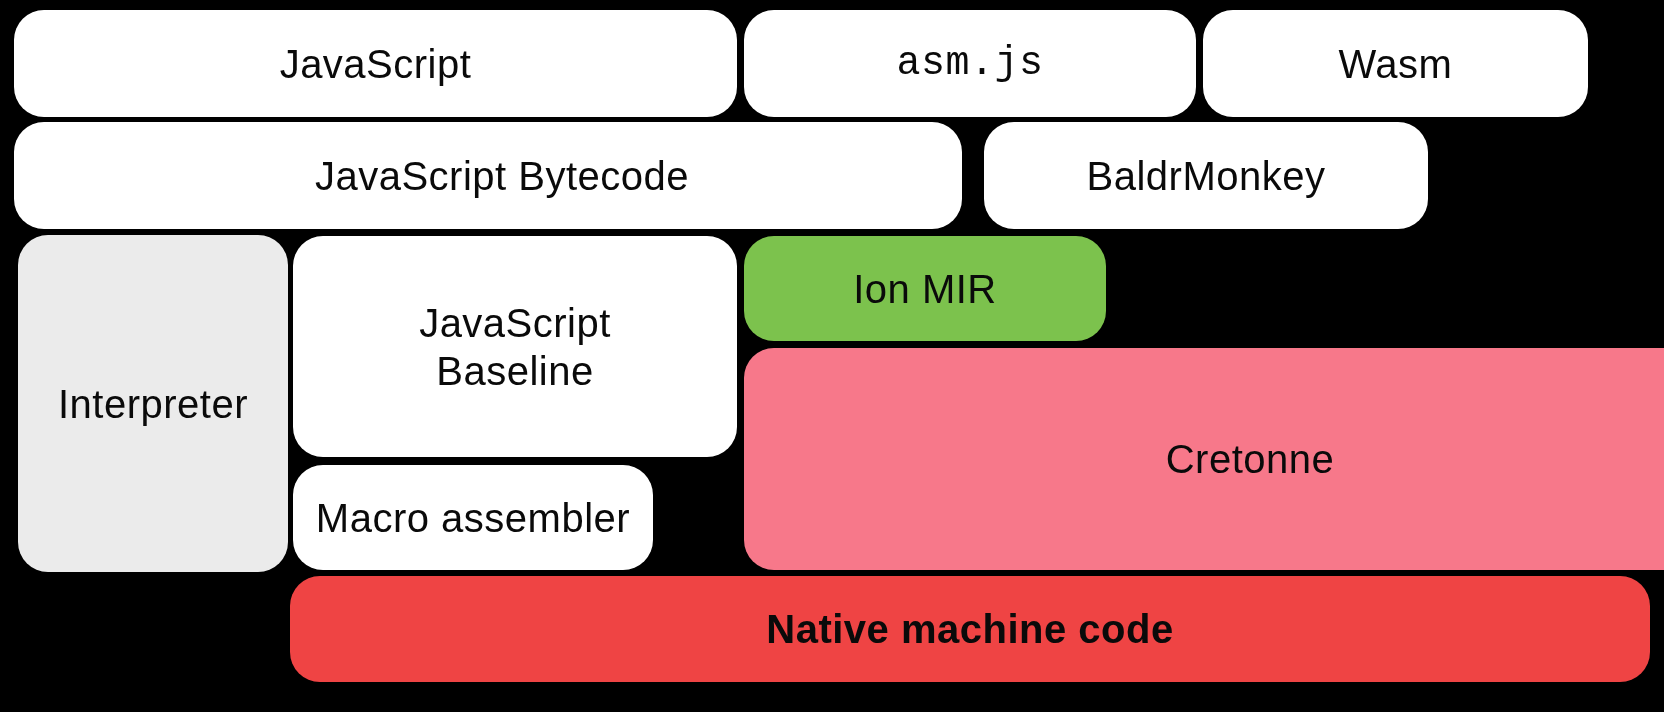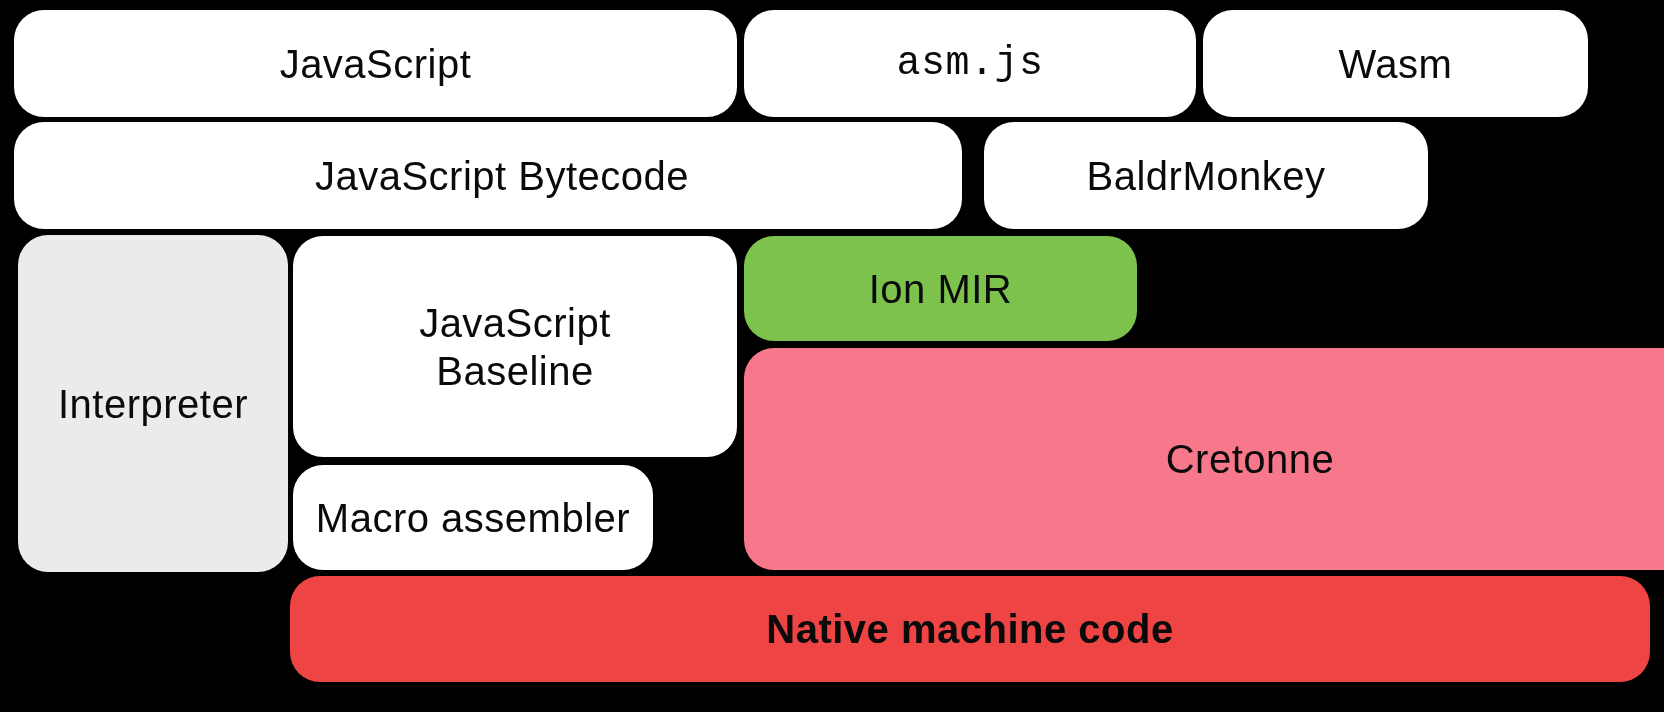--- a/index.html
+++ b/index.html
@@ -50,21 +50,21 @@
     <div class="box" style="left: 976px; top: 122px; width: 444px; height: 107px; background: rgb(255, 255, 255); margin-left: 8px;">
       <span class="label" style="color: rgb(10, 10, 10);">BaldrMonkey</span>
     </div>
     <div class="box" style="left: 18px; top: 235px; width: 270px; height: 337px; background: rgb(235, 235, 235);">
       <span class="label" style="color: rgb(10, 10, 10);">Interpreter</span>
     </div>
     <div class="box" style="left: 293px; top: 236px; width: 444px; height: 221px; background: rgb(255, 255, 255);">
       <span class="label" style="color: rgb(10, 10, 10);">JavaScript
 Baseline</span>
     </div>
-    <div class="box" style="left: 744px; top: 236px; width: 393px; height: 105px; background: rgb(124, 194, 77);">
+    <div class="box" style="left: 744px; top: 236px; width: 362px; height: 105px; background: rgb(124, 194, 77);">
       <span class="label" style="color: rgb(10, 10, 10);">Ion MIR</span>
     </div>
     <div class="box" style="left: 744px; top: 348px; width: 1012px; height: 222px; background: rgb(247, 120, 138);">
       <span class="label" style="color: rgb(10, 10, 10);">Cretonne</span>
     </div>
     <div class="box" style="left: 293px; top: 465px; width: 360px; height: 105px; background: rgb(255, 255, 255);">
       <span class="label" style="color: rgb(10, 10, 10);">Macro assembler</span>
     </div>
     <div class="box" style="left: 290px; top: 576px; width: 1360px; height: 106px; background: #ef4444; font-weight: bold;">
       <span class="label" style="color: rgb(10, 10, 10);">Native machine code</span>

